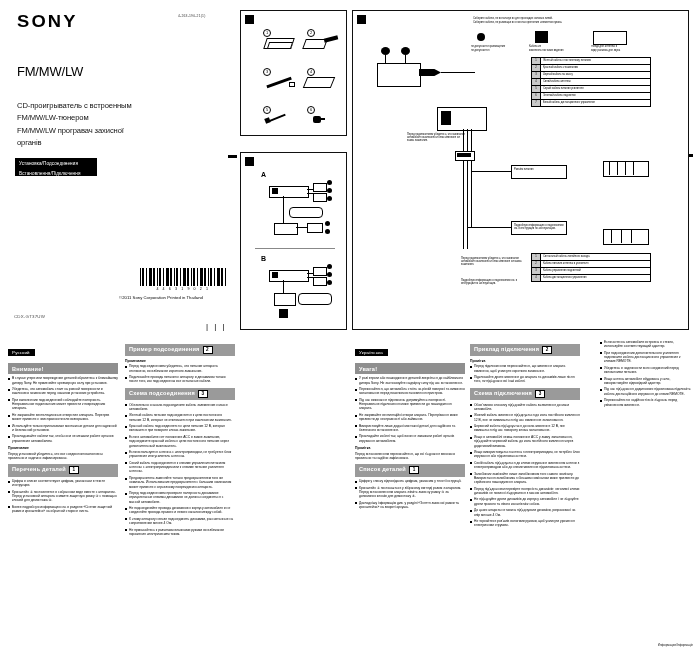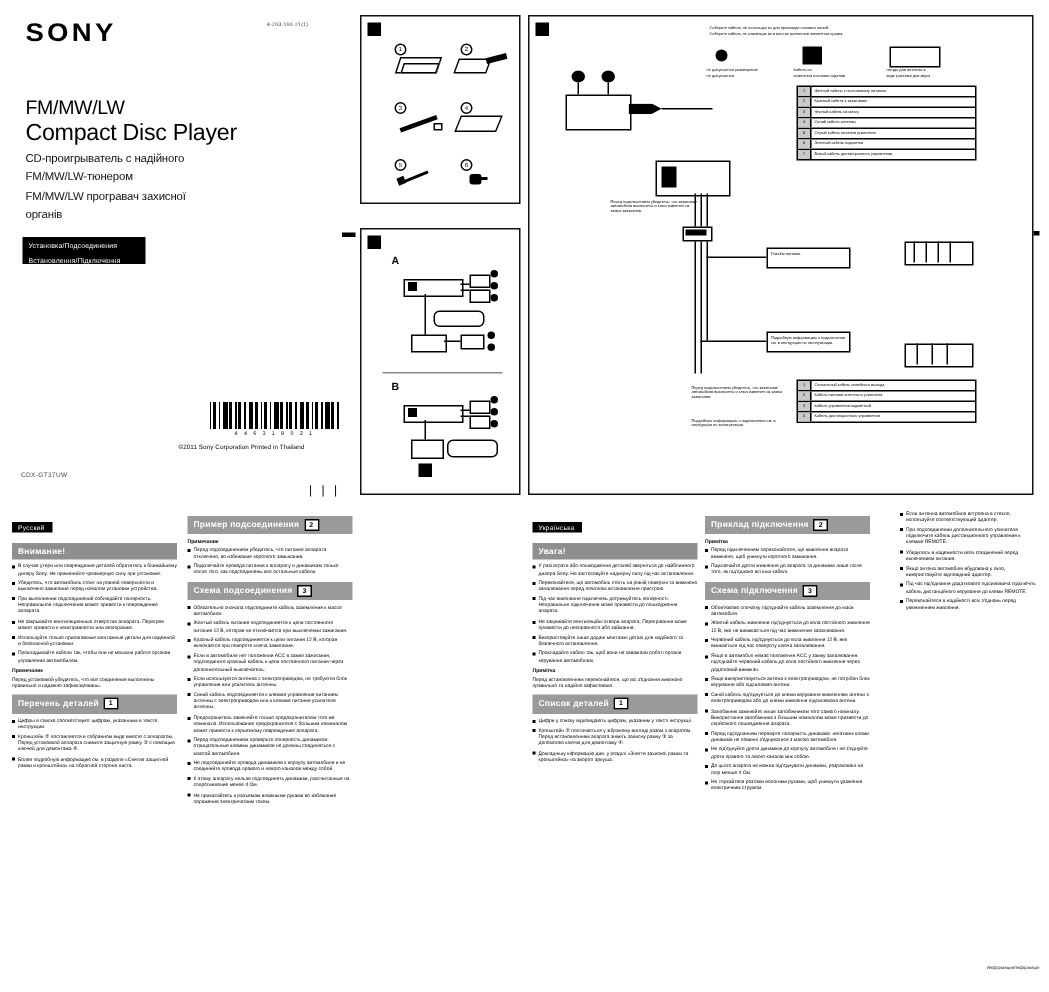--- a/index.html
+++ b/index.html
@@ -97,22 +97,21 @@
 <body>
 
 <div class="sheet">
 
   <div class="greyband"></div>
 
   <div class="sony-logo">SONY</div>
   <div class="partno">4-263-190-21(1)</div>
 
   <div class="title1">FM/MW/LW</div>
-  <div class="title2">Compact Disc Player</div>
-  <div class="subt s1">CD-проигрыватель с надійного</div>
+  <div class="subt s1">CD-проигрыватель с встроенным</div>
   <div class="subt s2">FM/MW/LW-тюнером</div>
   <div class="subt s3">FM/MW/LW програвач захисної</div>
   <div class="subt s4">органів</div>
 
   <div class="blackbox">
     <span>Установка/Подсоединения</span>
     <span>Встановлення/Підключення</span>
   </div>
 
   <div class="barcodewrap">

